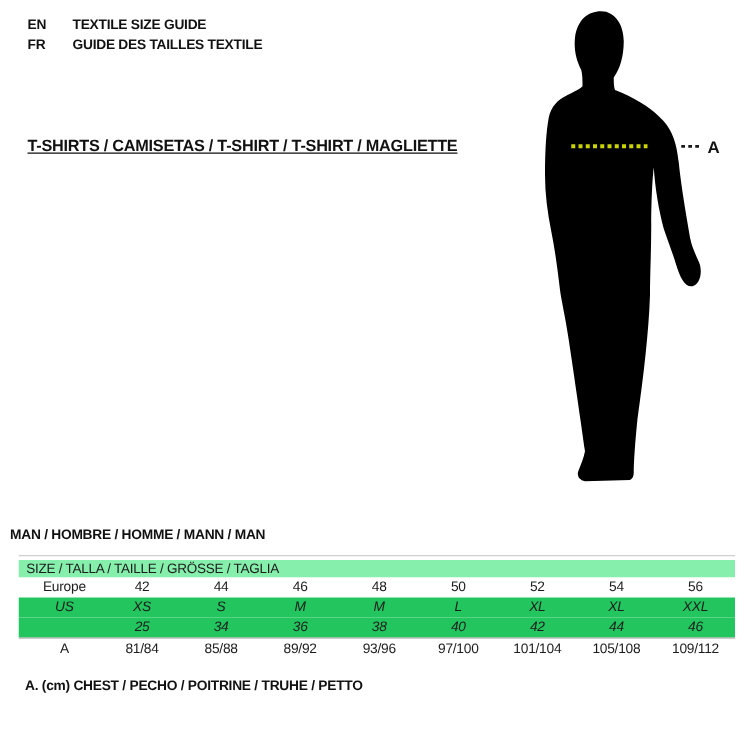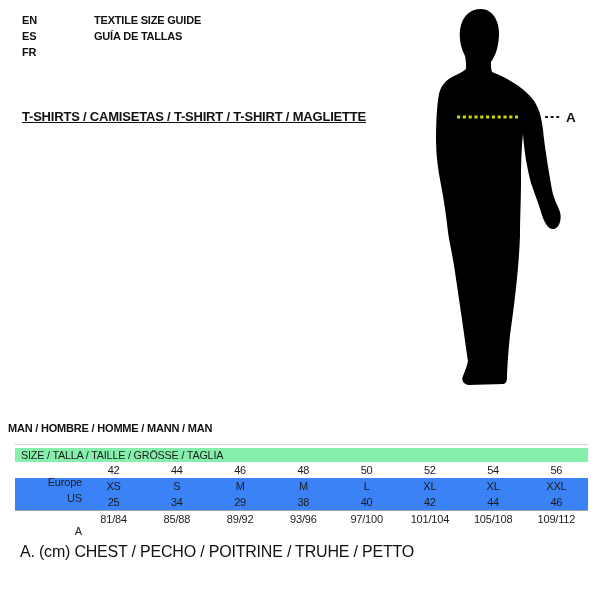--- a/index.html
+++ b/index.html
@@ -7,59 +7,56 @@
     width:600px;height:600px;position:relative;background:#ffffff;
     font-family:"Liberation Sans", sans-serif;color:#111;
     -webkit-font-smoothing:antialiased;overflow:hidden;
   }
   .abs{position:absolute;}
 
   
   .lang-list{left:22px;top:12px;}
   .lang-row{display:flex;line-height:16px;font-size:11px;font-weight:bold;letter-spacing:-0.2px;}
   .lang-code{width:36px;flex:0 0 36px;}
-  .lang-text{white-space:nowrap;margin-left:36px;}
+  .lang-text{white-space:nowrap;}
 
   
   .category{left:22px;top:108px;font-size:13px;font-weight:bold;line-height:17.5px;letter-spacing:-0.2px;white-space:nowrap;text-decoration:underline;}
 
   
   .figure-wrap{left:410px;top:0;width:190px;height:400px;}
 
   
   .section-title{left:8px;top:422px;font-size:11px;font-weight:bold;letter-spacing:-0.2px;white-space:nowrap;}
 
   
   .tbl-topline{left:15px;top:444px;width:573px;height:1px;background:#d0d0d0;}
   .size-table{left:15px;top:448px;width:573px;font-size:11px;letter-spacing:-0.2px;}
   .t-row{display:grid;grid-template-columns:67px repeat(8,1fr);height:16px;line-height:16px;}
   .t-header{height:14px;line-height:14px;background:#86efac;font-size:10.8px;color:#1c1c1c;padding-left:6px;box-sizing:border-box;}
-  .t-row .lbl{padding-left:6px;text-align:right;color:#1c1c1c;margin-top:12px;}
+  .t-row .lbl{padding-left:6px;text-align:center;color:#1c1c1c;}
   .t-row .val{text-align:center;color:#1c1c1c;}
   .row-white{background:#ffffff;}
-  .row-gray{background:#3b82f6;}
+  .row-gray{background:#22c55e;font-style:italic;}
   .tbl-midline{left:15px;top:510px;width:573px;height:1px;background:#a3a3a3;}
 
   
-  .footnote{left:20px;top:543px;font-size:16px;font-weight:normal;letter-spacing:-0.2px;white-space:nowrap;}
+  .footnote{left:20px;top:543px;font-size:11px;font-weight:bold;letter-spacing:-0.2px;white-space:nowrap;}
 </style>
 </head>
 <body>
 
 <div class="abs lang-list">
   <div class="lang-row">
     <span class="lang-code">EN</span>
     <span class="lang-text">TEXTILE SIZE GUIDE</span>
   </div>
   <div class="lang-row">
-    <span class="lang-code">ES</span>
-    <span class="lang-text">GUÍA DE TALLAS</span>
-  </div>
-  <div class="lang-row">
     <span class="lang-code">FR</span>
+    <span class="lang-text">GUIDE DES TAILLES TEXTILE</span>
   </div>
 </div>
 
 <div class="abs category">
   <div>T-SHIRTS / CAMISETAS / T-SHIRT / T-SHIRT / MAGLIETTE</div>
 </div>
 
 <div class="abs figure-wrap">
   <svg width="190" height="400" viewBox="0 0 190 400" xmlns="http://www.w3.org/2000/svg">
     <path fill="#000000" d="
@@ -126,21 +123,21 @@
     <span class="val">L</span>
     <span class="val">XL</span>
     <span class="val">XL</span>
     <span class="val">XXL</span>
   </div>
 
   <div class="t-row row-gray">
     <span class="lbl"></span>
     <span class="val">25</span>
     <span class="val">34</span>
-    <span class="val">29</span>
+    <span class="val">36</span>
     <span class="val">38</span>
     <span class="val">40</span>
     <span class="val">42</span>
     <span class="val">44</span>
     <span class="val">46</span>
   </div>
 </div>
 
 <div class="abs tbl-midline"></div>
 

